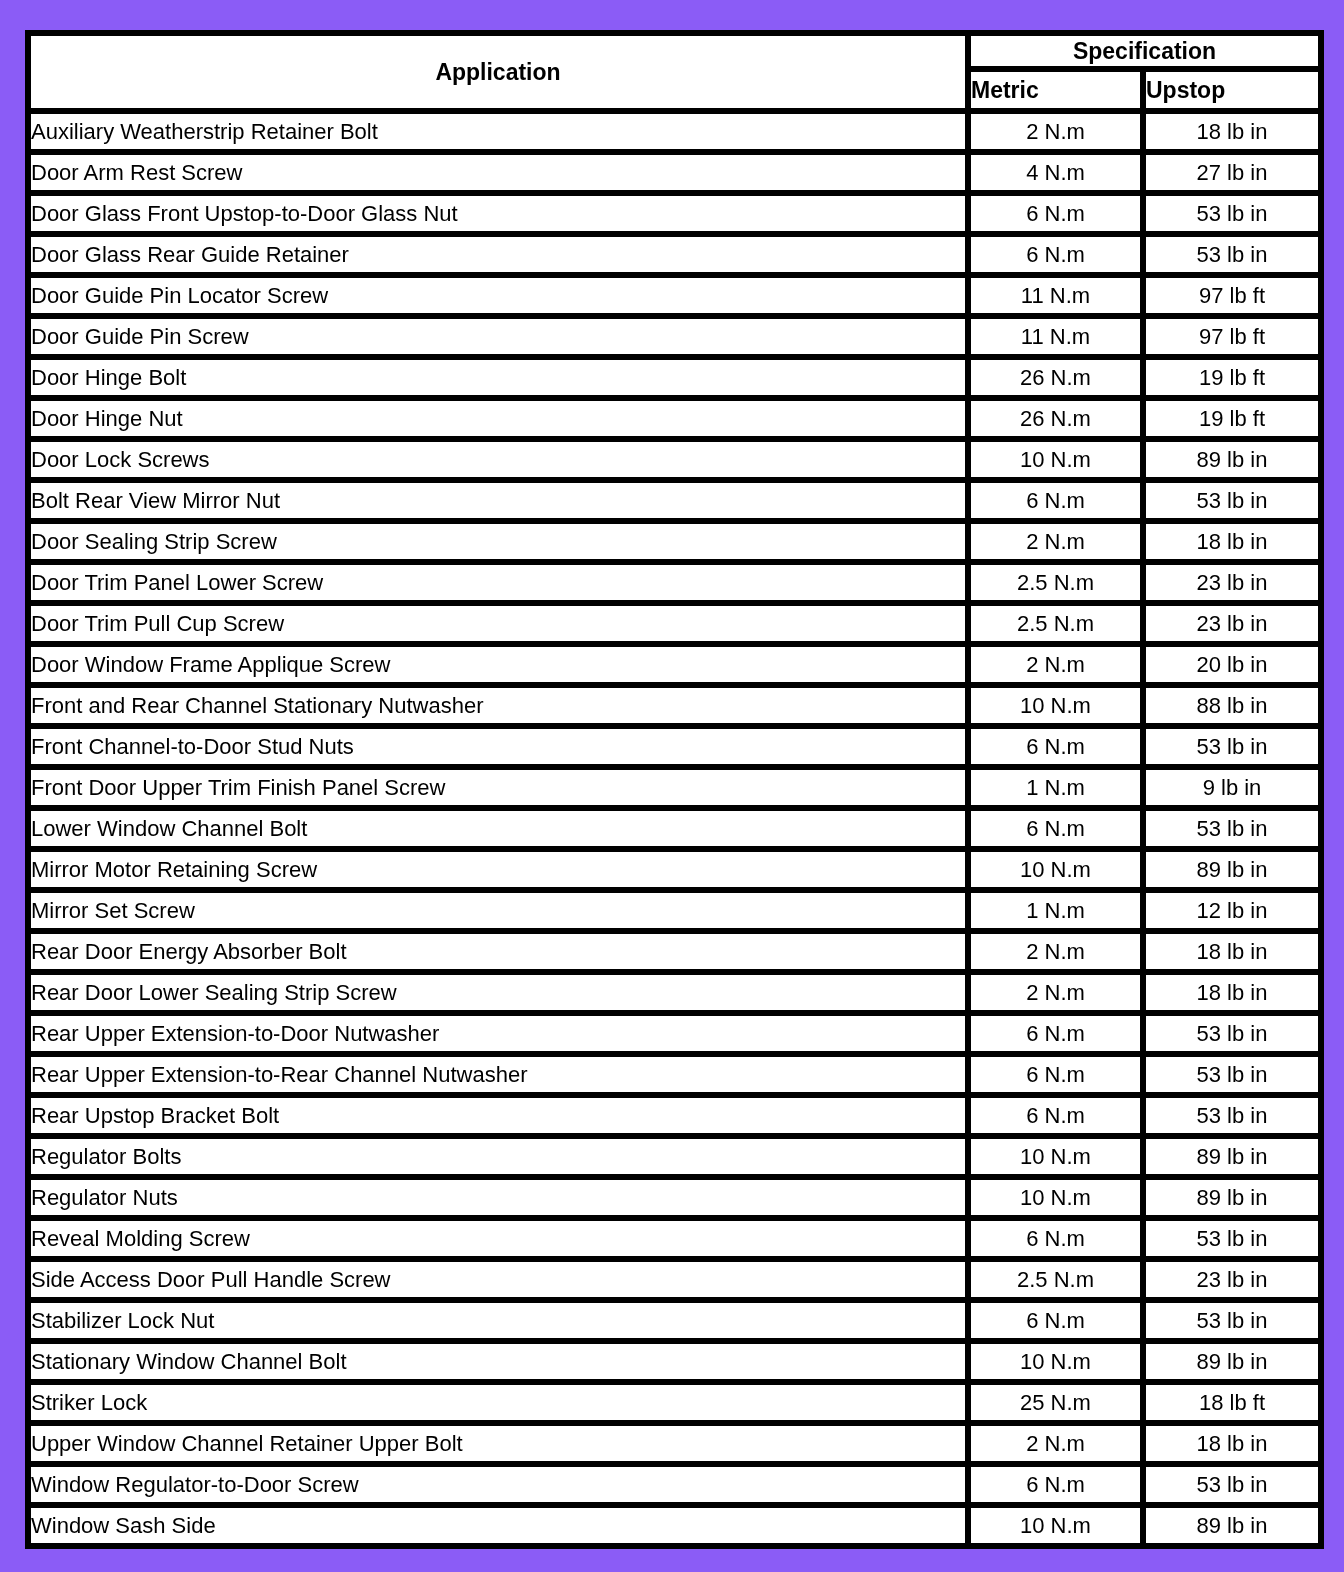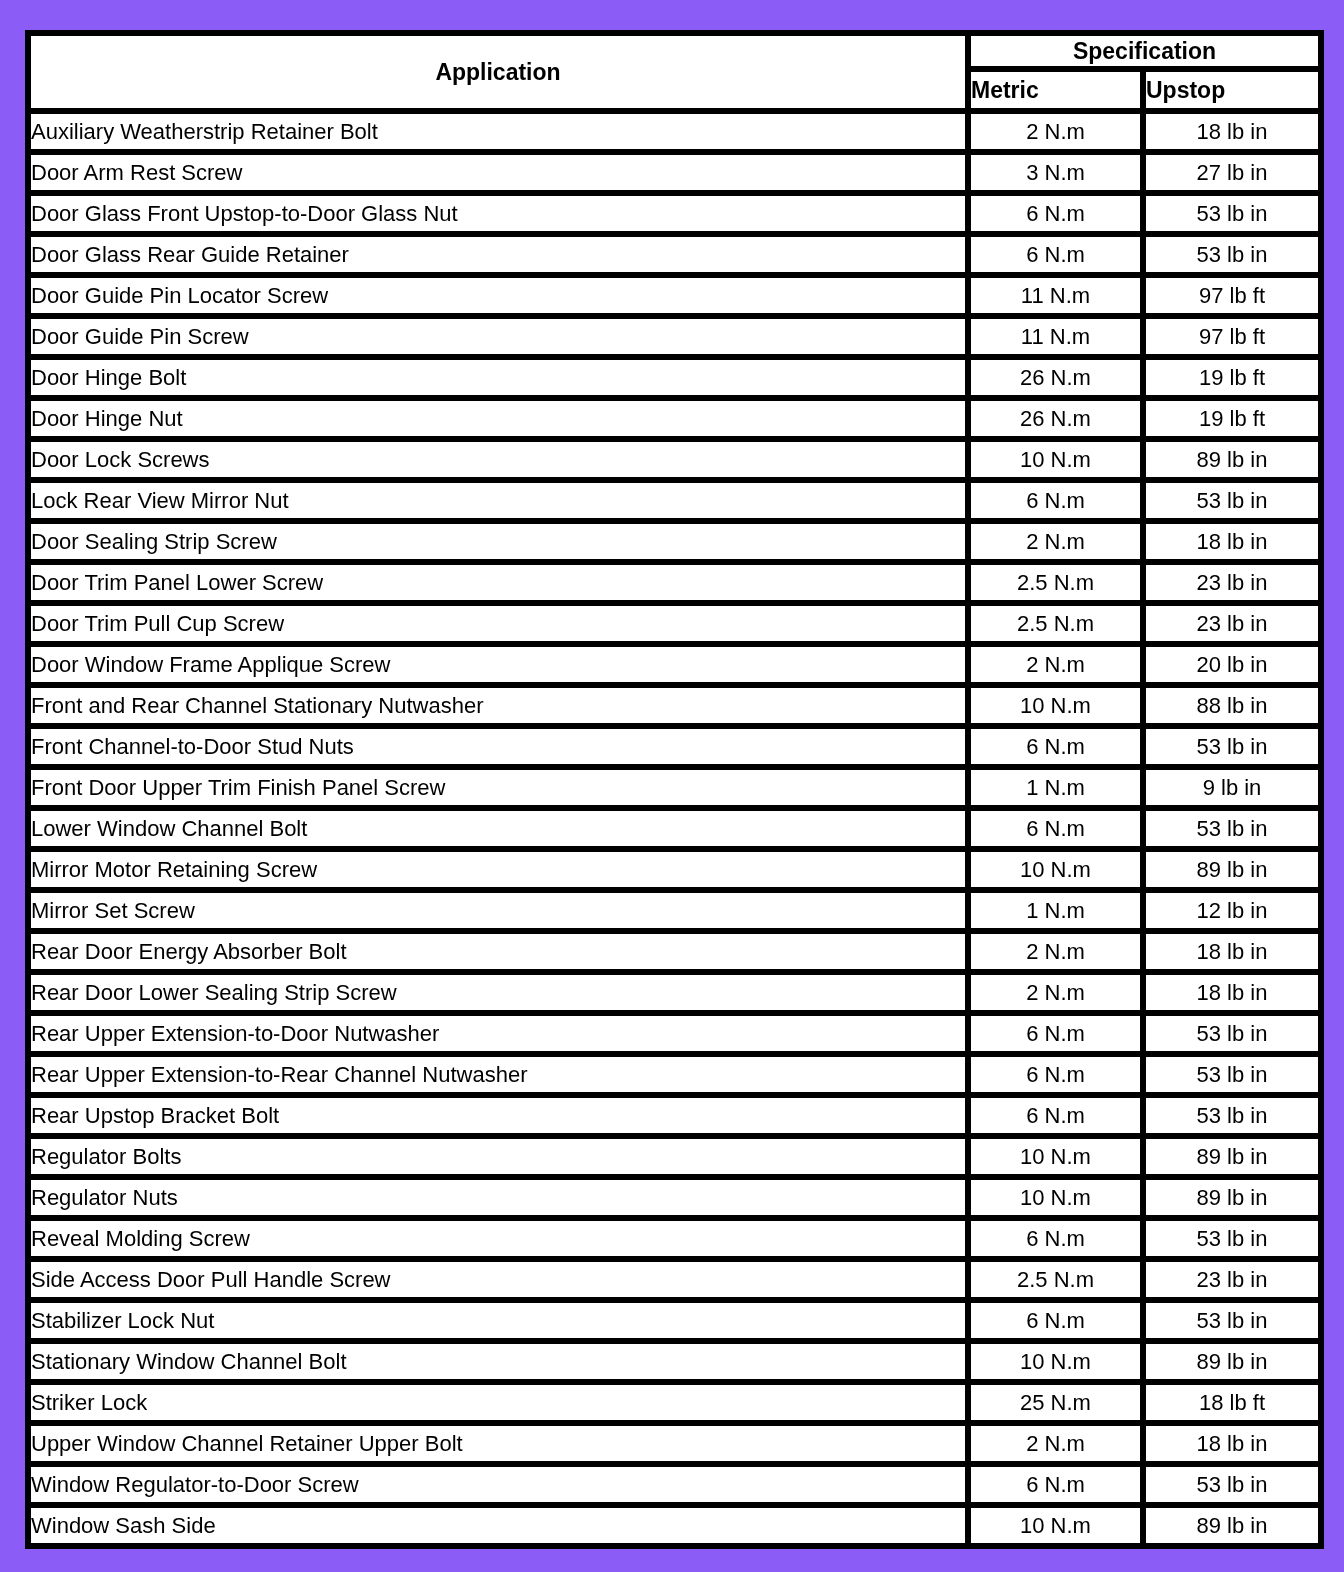--- a/index.html
+++ b/index.html
@@ -93,21 +93,21 @@
     <tbody>
 
         <tr>
           <td class="c-app">Auxiliary Weatherstrip Retainer Bolt</td>
           <td class="c-metric">2 N.m</td>
           <td class="c-english">18 lb in</td>
         </tr>
 
         <tr>
           <td class="c-app">Door Arm Rest Screw</td>
-          <td class="c-metric">3 N.m</td>
+          <td class="c-metric">4 N.m</td>
           <td class="c-english">27 lb in</td>
         </tr>
 
         <tr>
           <td class="c-app">Door Glass Front Upstop-to-Door Glass Nut</td>
           <td class="c-metric">6 N.m</td>
           <td class="c-english">53 lb in</td>
         </tr>
 
         <tr>
@@ -140,21 +140,21 @@
           <td class="c-english">19 lb ft</td>
         </tr>
 
         <tr>
           <td class="c-app">Door Lock Screws</td>
           <td class="c-metric">10 N.m</td>
           <td class="c-english">89 lb in</td>
         </tr>
 
         <tr>
-          <td class="c-app">Lock Rear View Mirror Nut</td>
+          <td class="c-app">Bolt Rear View Mirror Nut</td>
           <td class="c-metric">6 N.m</td>
           <td class="c-english">53 lb in</td>
         </tr>
 
         <tr>
           <td class="c-app">Door Sealing Strip Screw</td>
           <td class="c-metric">2 N.m</td>
           <td class="c-english">18 lb in</td>
         </tr>
 

